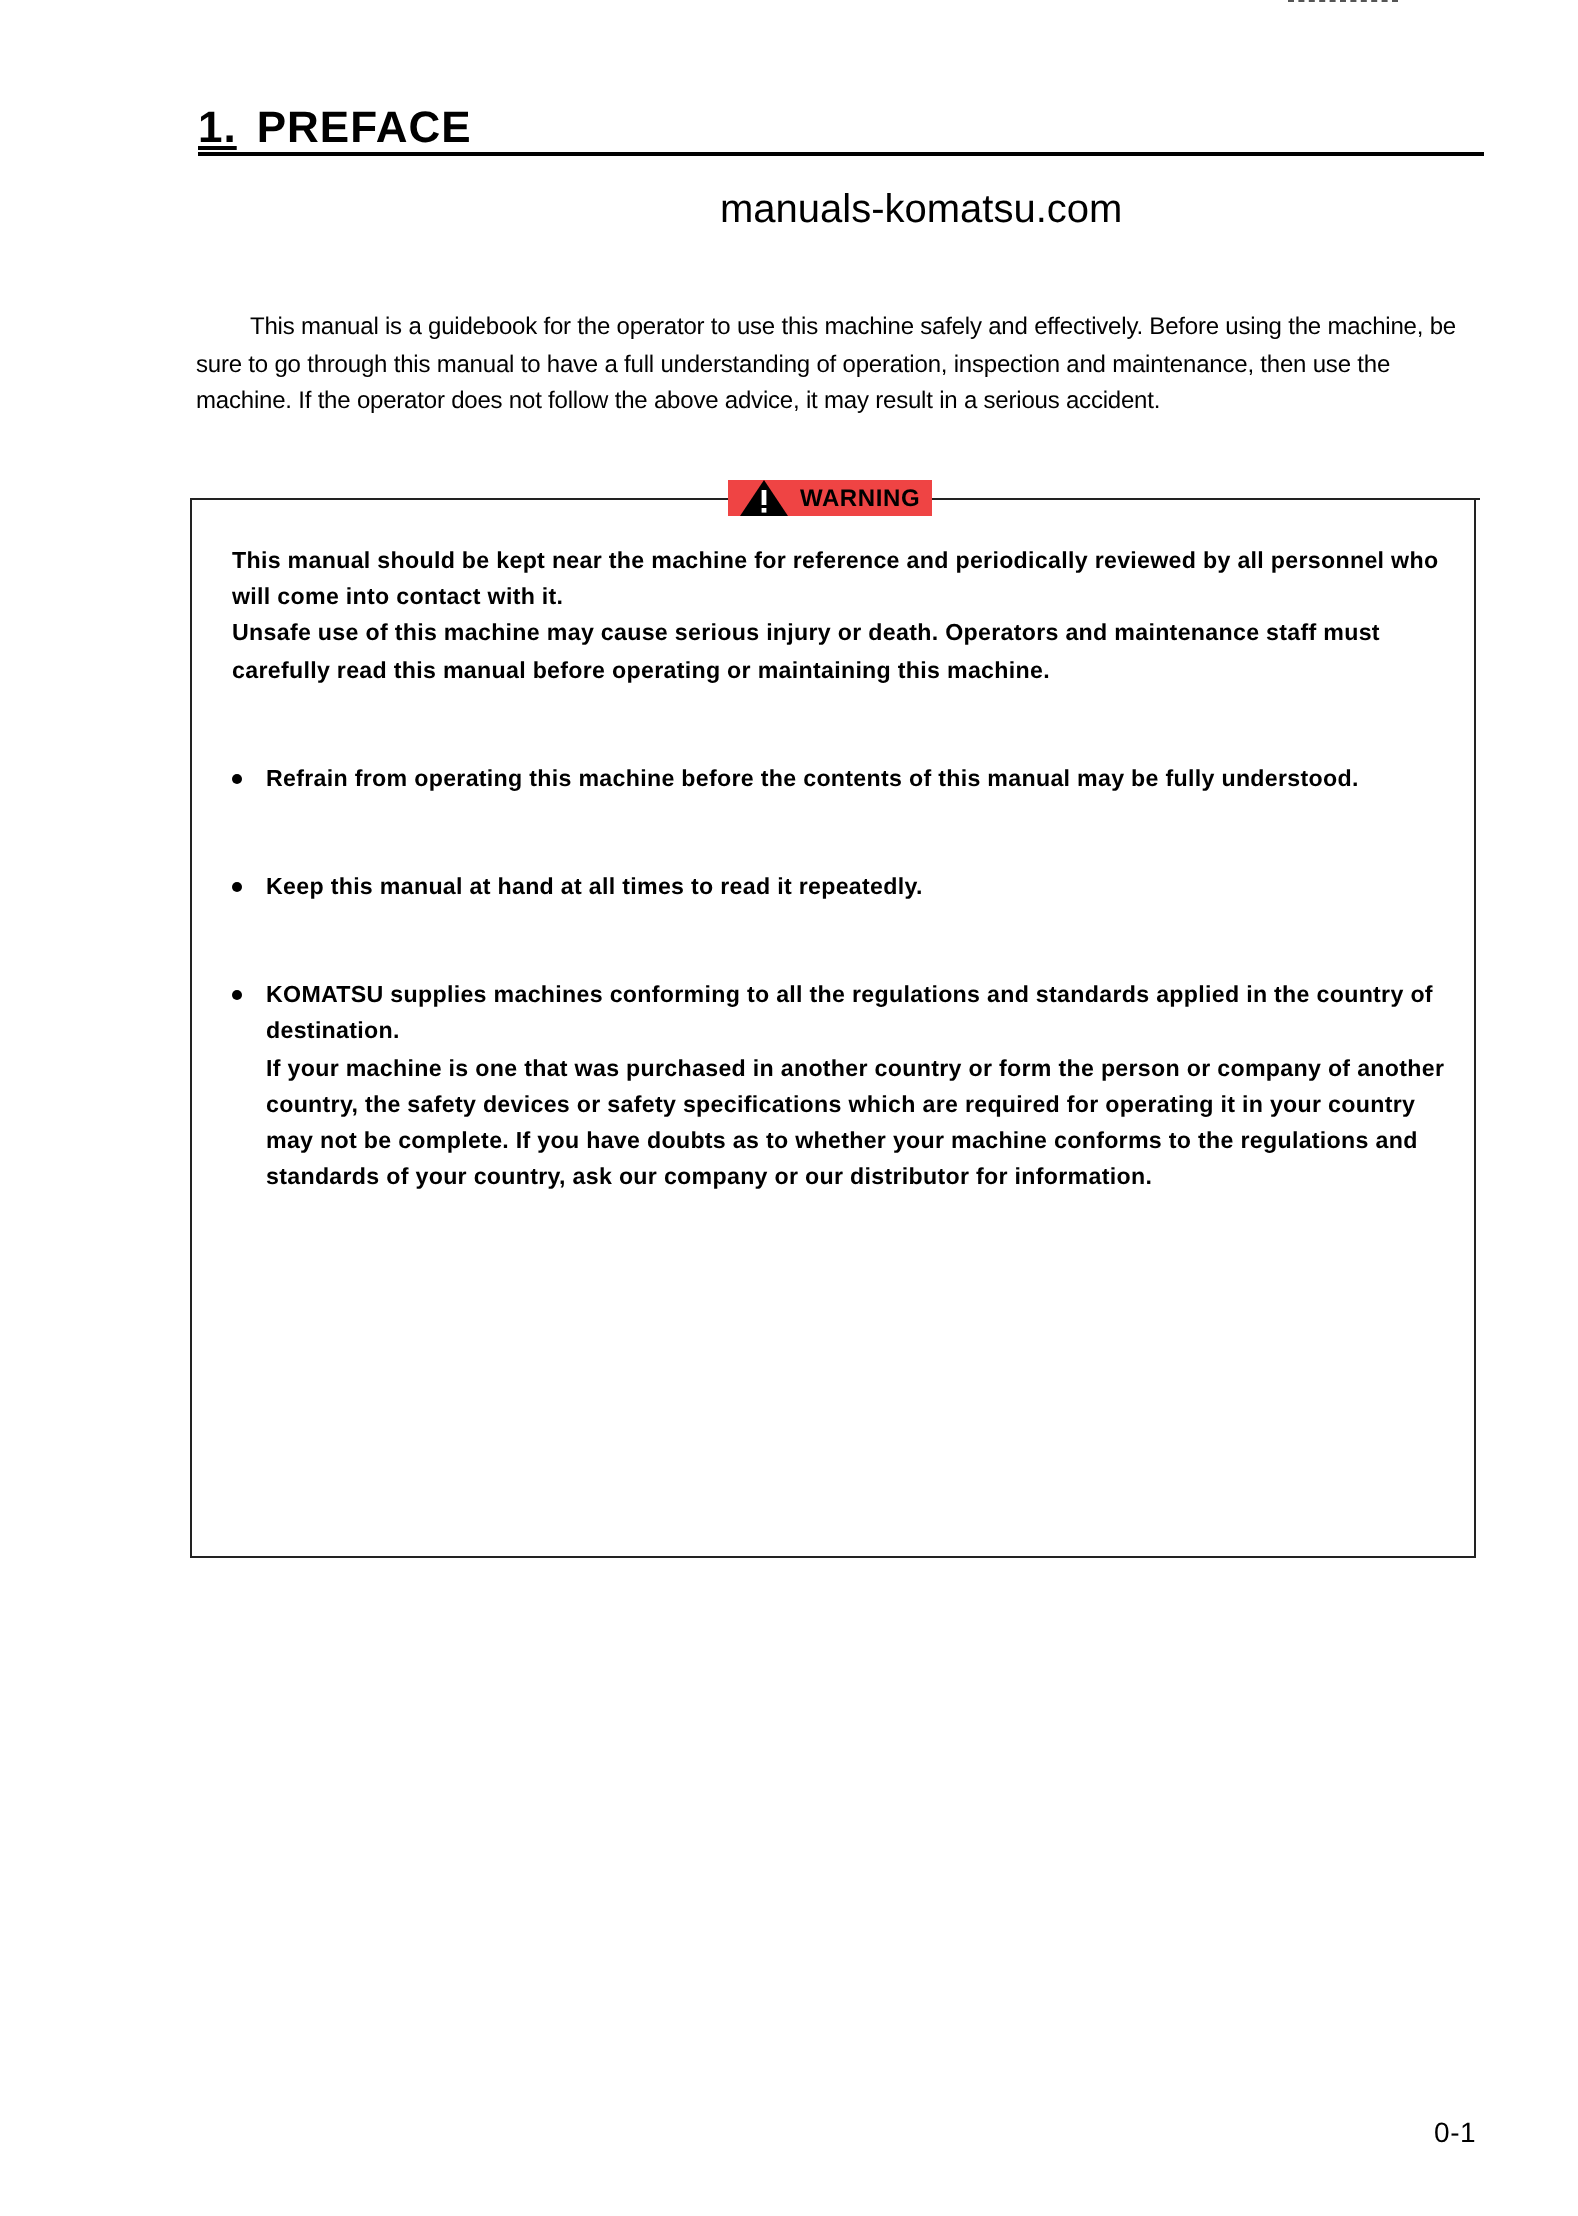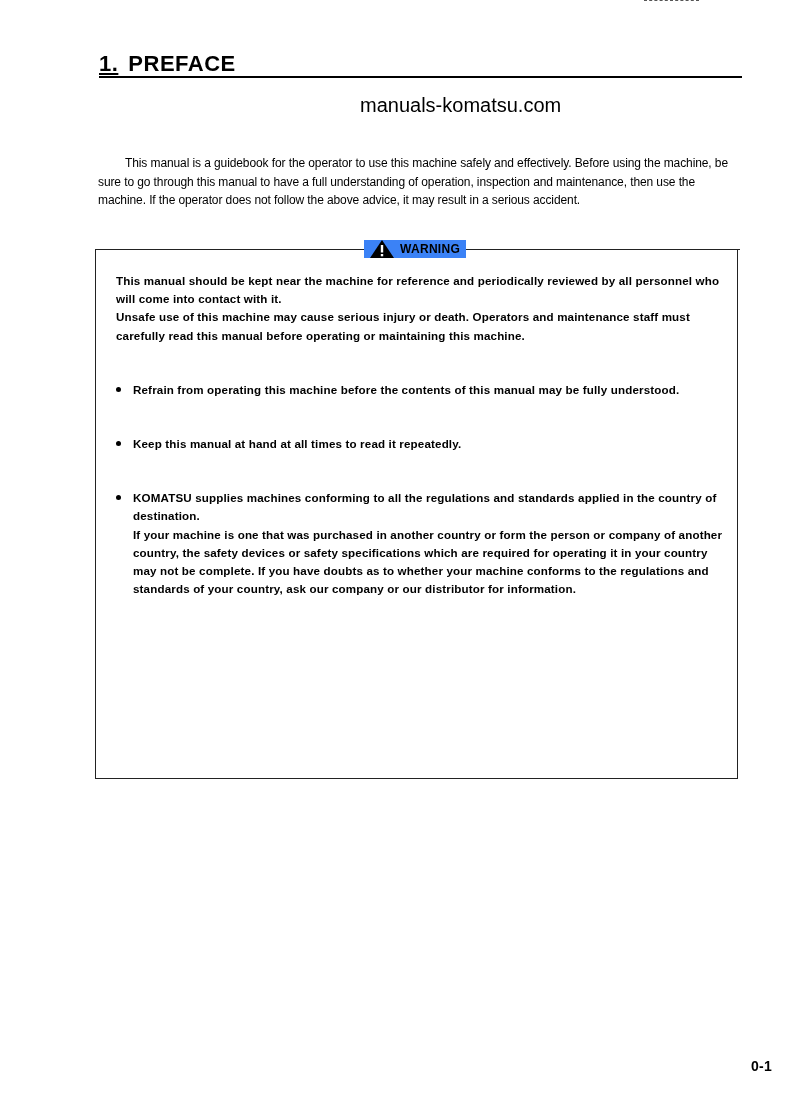--- a/index.html
+++ b/index.html
@@ -36,42 +36,42 @@
     .warn-box {
       position: absolute; left: 95px; top: 249px; width: 643px; height: 530px;
       border: 1.5px solid #222; border-top: none; box-sizing: border-box;
     }
     .warn-topline {
       position: absolute; left: 95px; top: 249px; width: 645px; height: 0;
       border-top: 1.5px solid #222;
     }
     .warn-header {
       position: absolute; left: 364px; top: 240px; height: 18px;
-      background: #3b82f6; padding: 0 6px 0 6px; display: flex; align-items: center; gap: 6px;
+      background: #ef4444; padding: 0 6px 0 6px; display: flex; align-items: center; gap: 6px;
     }
     .warn-header .label {
       font-weight: bold; font-size: 12px; letter-spacing: 0.3px;
     }
     .warn-header svg { display: block; }
 
     .warn-body {
       position: absolute; left: 116px; top: 272px; width: 610px;
       font-weight: bold; font-size: 11.6px; line-height: 18.2px; letter-spacing: 0.15px;
     }
     .warn-body p { margin: 0; }
     .bullets { list-style: none; padding: 0; margin: 0; }
     .bullets li { position: relative; padding-left: 17px; margin-top: 36px; }
     .bullets li::before {
       content: ""; position: absolute; left: 0; top: 6px; width: 5px; height: 5px;
       background: #000; border-radius: 50%;
     }
     .bullets li span { display: block; }
 
     .page-num {
-      position: absolute; left: 751px; top: 1058px; font-size: 14px; font-weight: bold;
+      position: absolute; left: 717px; top: 1058px; font-size: 14px; font-weight: normal;
       letter-spacing: 0.3px;
     }
   </style>
 </head>
 <body>
 
 <div class="top-dash"></div>
 
 <div class="title-wrap">
   <div class="title">

